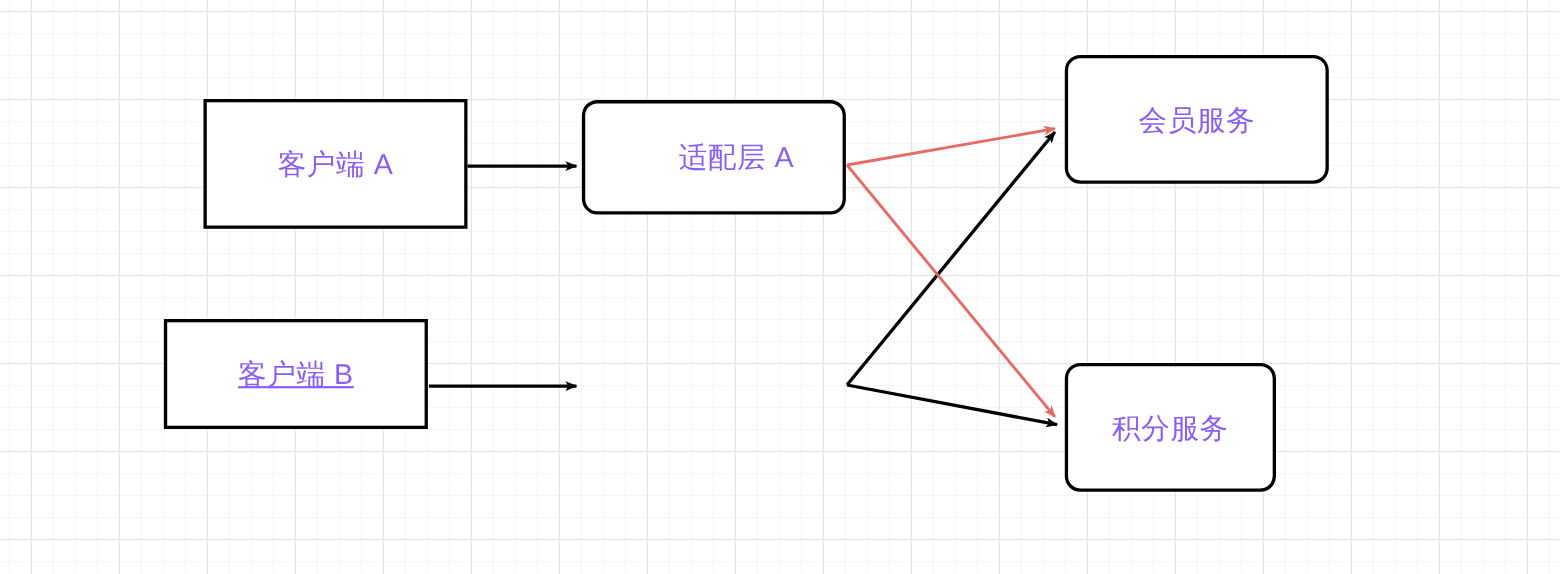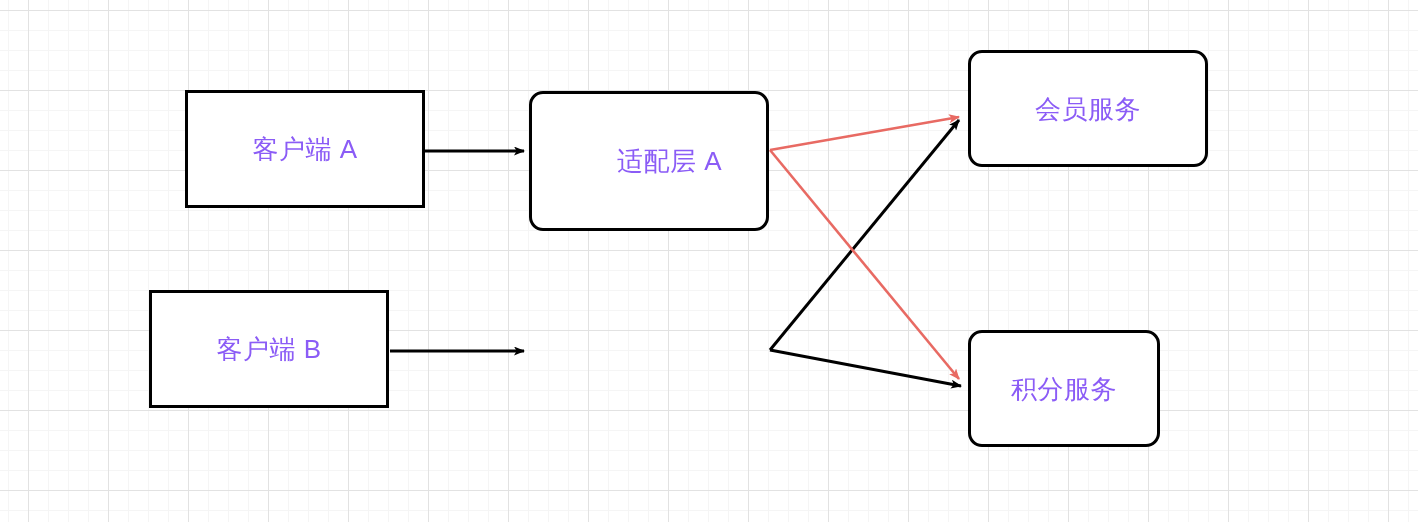--- a/index.html
+++ b/index.html
@@ -50,22 +50,22 @@
     font-size: 26px;
     line-height: 1;
     letter-spacing: 0.5px;
     white-space: nowrap;
     z-index: 2;
   }
   .node.rounded { border-radius: 14px; }
   .node.square  { border-radius: 0; }
 
   .n-client-a  { left: 149px; top: 90px;  width: 240px; height: 118px; margin-left: 36px; }
-  .n-client-b  { left: 149px; top: 290px; width: 240px; height: 118px; }
-  .n-adapter-a { left: 529px; top: 91px;  width: 240px; height: 140px; padding-left: 41px; }
+  .n-client-b  { left: 149px; top: 290px; width: 240px; height: 100px; text-decoration: underline; }
+  .n-adapter-a { left: 529px; top: 91px;  width: 240px; height: 104px; padding-left: 41px; }
   .n-adapter-b { left: 529px; top: 291px; width: 240px; height: 116px; }
   .n-member    { left: 968px; top: 50px;  width: 240px; height: 117px; }
   .n-points    { left: 968px; top: 330px; width: 192px; height: 117px; }
 </style>
 </head>
 <body>
 
 <div id="canvas">
 
   <svg id="edges" viewBox="0 0 1418 522" width="1418" height="522">

